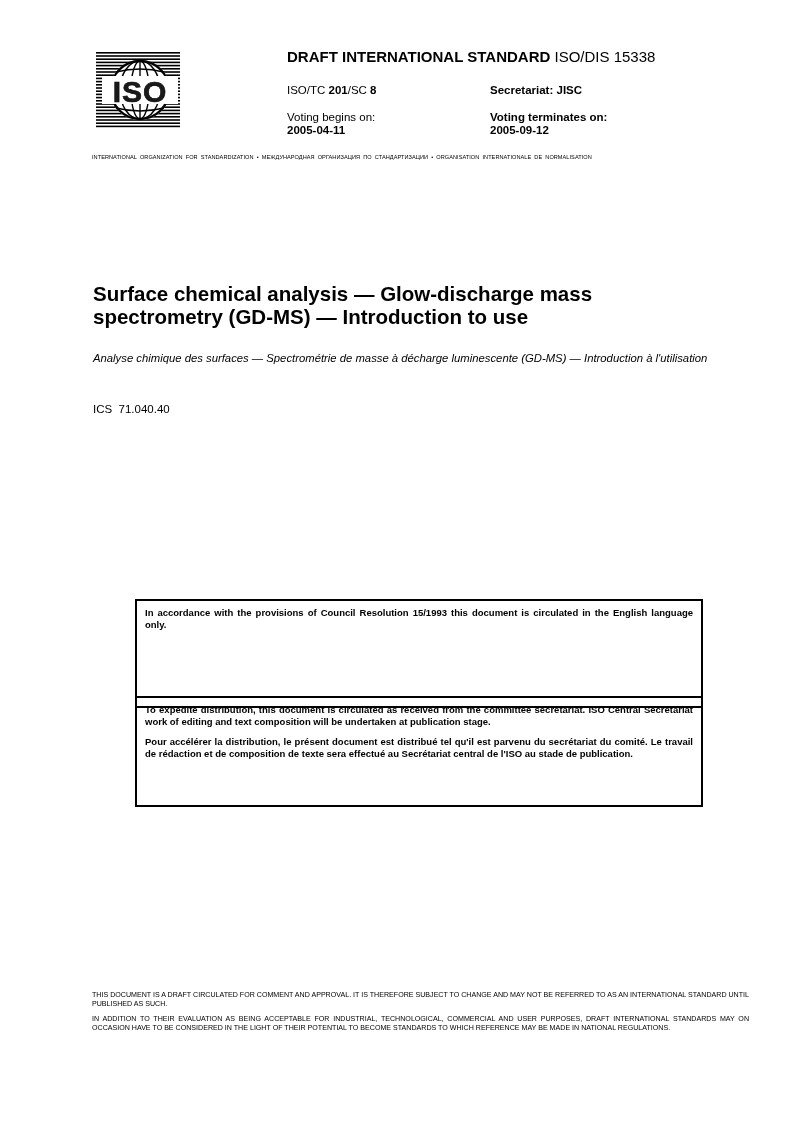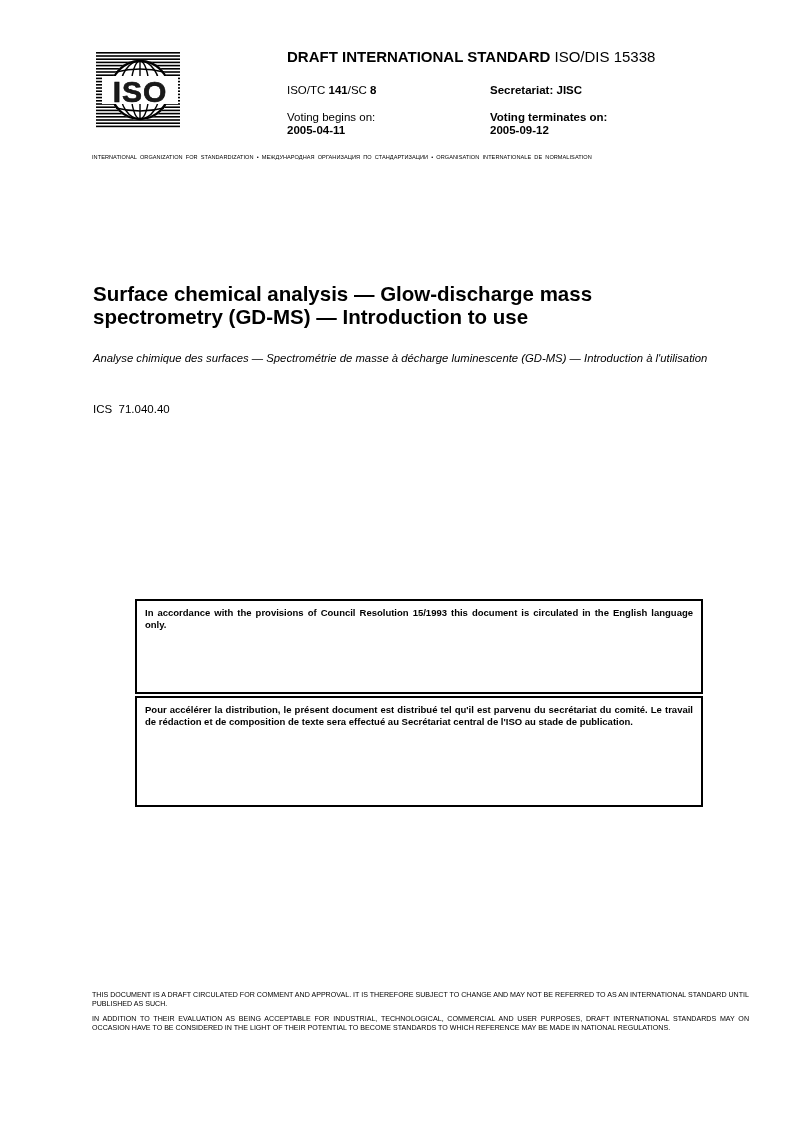--- a/index.html
+++ b/index.html
@@ -23,21 +23,21 @@
     .orgline { left: 92px; top: 154px; font-size: 5.6px; letter-spacing: 0.05px; white-space: nowrap; word-spacing: 1.5px; }
 
     .title { left: 93px; top: 282px; font-size: 20.5px; font-weight: bold; line-height: 23px; width: 620px; }
     .subtitle { left: 93px; top: 351px; font-size: 11.3px; font-style: italic; line-height: 14px; width: 660px; }
     .ics { left: 93px; top: 403px; font-size: 11.5px; white-space: pre; }
 
     .notebox { left: 135px; width: 568px; border: 2px solid #000; box-sizing: border-box;
                padding: 6px 8px 6px 8px; font-size: 9.5px; font-weight: bold; line-height: 12px; text-align: justify; }
     .notebox p { margin: 0; }
     .notebox p + p { margin-top: 8px; }
-    #box1 { top: 599px; height: 95px; }
+    #box1 { top: 599px; height: 109px; }
     #box2 { top: 696px; height: 111px; }
 
     .disclaimer { left: 92px; width: 657px; font-size: 7.1px; line-height: 9px; text-align: justify; }
     #disc1 { top: 991px; }
     #disc2 { top: 1015px; }
 
     .copyright { left: 92px; top: 1123px; font-size: 12px; white-space: nowrap; }
   </style>
 </head>
 <body>
@@ -86,39 +86,40 @@
     <rect x="6" y="24" width="76" height="28" fill="#fff"></rect>
     <text x="44" y="50" text-anchor="middle" font-family="'Liberation Sans', sans-serif" font-weight="bold" font-size="30" fill="#1a1a1a" stroke="#000" stroke-width="0.6" letter-spacing="1">ISO</text>
   </svg>
 </div>
 
 <div class="abs hdr-title">
   <b>DRAFT INTERNATIONAL STANDARD</b>
   <span>ISO/DIS 15338</span>
 </div>
 
-<div class="abs hdr-small col1 row1"><span>ISO/TC </span><b>141</b><span>/SC </span><b>8</b></div>
+<div class="abs hdr-small col1 row1"><span>ISO/TC </span><b>201</b><span>/SC </span><b>8</b></div>
 
 <div class="abs hdr-small col2 row1"><span>Secretariat: </span><b>JISC</b></div>
 
 <div class="abs hdr-small col1 row2">Voting begins on:</div>
 <div class="abs hdr-small col1 row2b" style="font-weight:bold;">2005-04-11</div>
 
 <div class="abs hdr-small col2 row2">Voting terminates on:</div>
 <div class="abs hdr-small col2 row2b" style="font-weight:bold;text-align:right;">2005-09-12</div>
 
 <div class="abs orgline">INTERNATIONAL ORGANIZATION FOR STANDARDIZATION  •  МЕЖДУНАРОДНАЯ ОРГАНИЗАЦИЯ ПО СТАНДАРТИЗАЦИИ  •  ORGANISATION INTERNATIONALE DE NORMALISATION</div>
 
 <div class="abs title">Surface chemical analysis — Glow-discharge mass spectrometry (GD-MS) — Introduction to use</div>
 <div class="abs subtitle">Analyse chimique des surfaces — Spectrométrie de masse à décharge luminescente (GD-MS) — Introduction à l'utilisation</div>
 <div class="abs ics">ICS  71.040.40</div>
 
 <div id="box1" class="abs notebox">
   <p>In accordance with the provisions of Council Resolution 15/1993 this document is circulated in the English language only.</p>
 </div>
 
 <div id="box2" class="abs notebox">
+  <p>To expedite distribution, this document is circulated as received from the committee secretariat. ISO Central Secretariat work of editing and text composition will be undertaken at publication stage.</p>
   <p>Pour accélérer la distribution, le présent document est distribué tel qu'il est parvenu du secrétariat du comité. Le travail de rédaction et de composition de texte sera effectué au Secrétariat central de l'ISO au stade de publication.</p>
 </div>
 
 <div id="disc1" class="abs disclaimer">THIS DOCUMENT IS A DRAFT CIRCULATED FOR COMMENT AND APPROVAL. IT IS THEREFORE SUBJECT TO CHANGE AND MAY NOT BE REFERRED TO AS AN INTERNATIONAL STANDARD UNTIL PUBLISHED AS SUCH.</div>
 <div id="disc2" class="abs disclaimer">IN ADDITION TO THEIR EVALUATION AS BEING ACCEPTABLE FOR INDUSTRIAL, TECHNOLOGICAL, COMMERCIAL AND USER PURPOSES, DRAFT INTERNATIONAL STANDARDS MAY ON OCCASION HAVE TO BE CONSIDERED IN THE LIGHT OF THEIR POTENTIAL TO BECOME STANDARDS TO WHICH REFERENCE MAY BE MADE IN NATIONAL REGULATIONS.</div>
 <div class="abs copyright">© International Organization for Standardization, 2005</div>
 
 </body></html>

